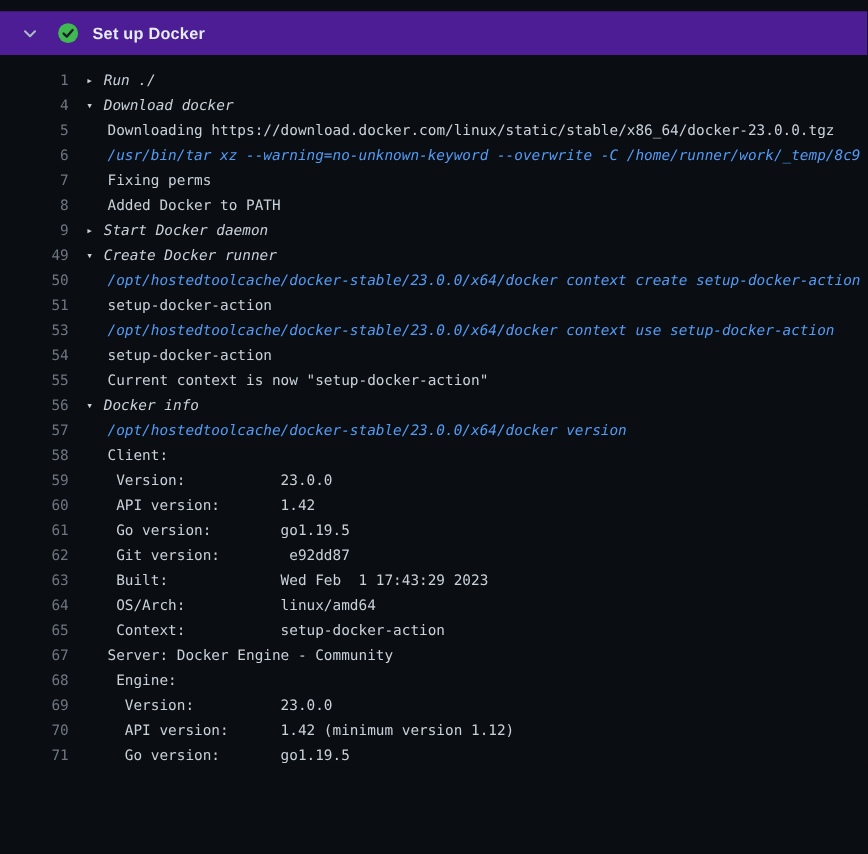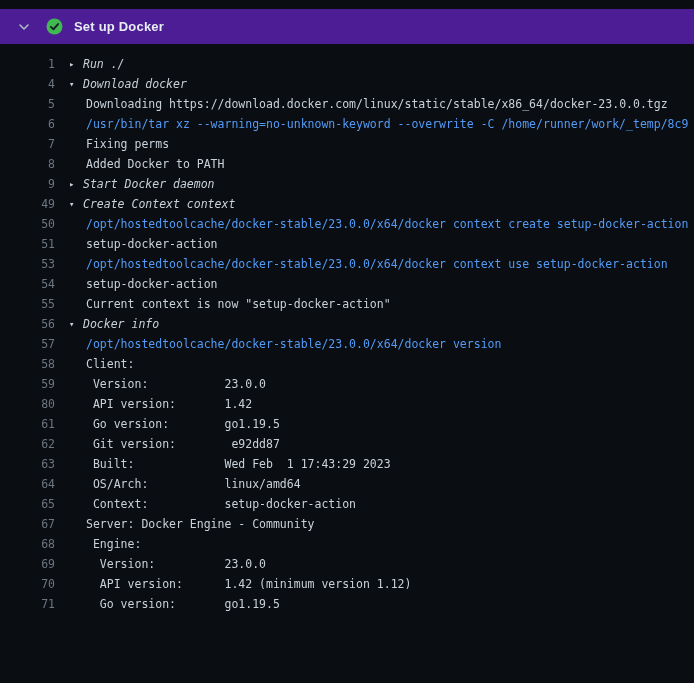--- a/index.html
+++ b/index.html
@@ -38,21 +38,21 @@
     user-select:none;
   }
   .content {
     margin-left:14px;
     white-space:pre;
     overflow:hidden;
     color:#c9d1d9;
     flex:1;
   }
   .indent { padding-left:17px; }
-  .cmd { color:var(--cmd-blue); }
+  .cmd { color:var(--cmd-blue);font-style:italic; }
   .loglink { cursor:pointer; color:#c9d1d9; }
   .arrow {
     display:inline-block;
     width:14px;
     font-size:9px;
     color:#c9d1d9;
     vertical-align:1px;
   }
   .group .content { cursor:pointer;font-style:italic; }
 </style>
@@ -98,21 +98,21 @@
       <div class="row">
         <span class="ln">8</span>
         <span class="content indent">Added Docker to PATH</span>
       </div>
       <div class="row group">
         <span class="ln">9</span>
         <span class="content"><span class="arrow">▸</span><span>Start Docker daemon</span></span>
       </div>
       <div class="row group">
         <span class="ln">49</span>
-        <span class="content"><span class="arrow">▾</span><span>Create Context context</span></span>
+        <span class="content"><span class="arrow">▾</span><span>Create Docker runner</span></span>
       </div>
       <div class="row">
         <span class="ln">50</span>
         <span class="content cmd indent">/opt/hostedtoolcache/docker-stable/23.0.0/x64/docker context create setup-docker-action</span>
       </div>
       <div class="row">
         <span class="ln">51</span>
         <span class="content indent">setup-docker-action</span>
       </div>
       <div class="row">
@@ -137,21 +137,21 @@
       </div>
       <div class="row">
         <span class="ln">58</span>
         <span class="content indent">Client:</span>
       </div>
       <div class="row">
         <span class="ln">59</span>
         <span class="content indent"> Version:           23.0.0</span>
       </div>
       <div class="row">
-        <span class="ln">80</span>
+        <span class="ln">60</span>
         <span class="content indent"> API version:       1.42</span>
       </div>
       <div class="row">
         <span class="ln">61</span>
         <span class="content indent"> Go version:        go1.19.5</span>
       </div>
       <div class="row">
         <span class="ln">62</span>
         <span class="content indent"> Git version:        e92dd87</span>
       </div>

